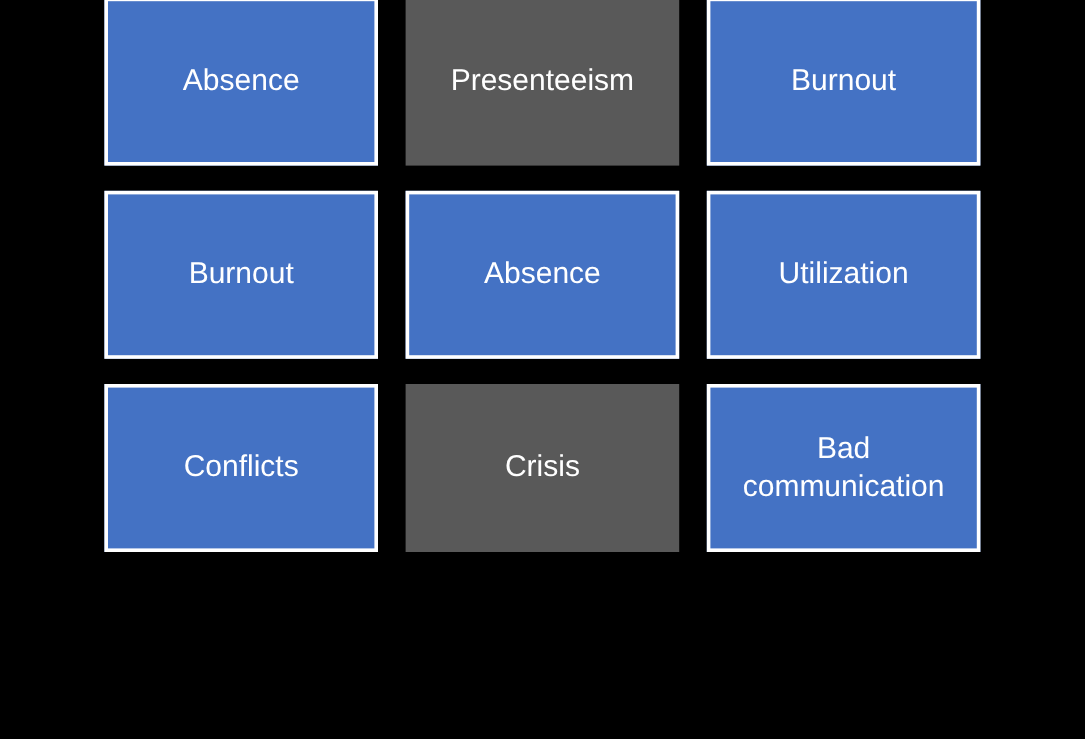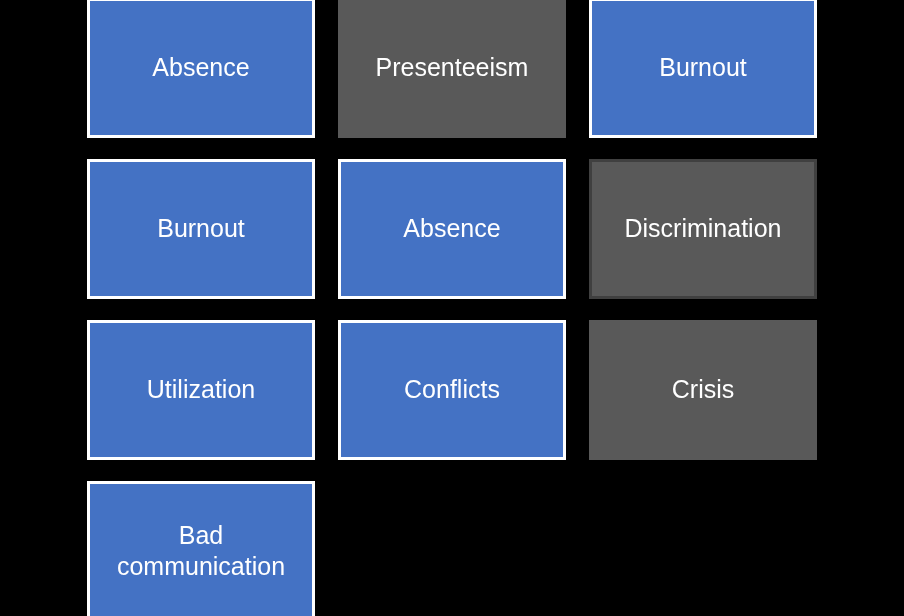--- a/index.html
+++ b/index.html
@@ -53,20 +53,19 @@
 </head>
 <body>
 
 <div class="canvas">
   <div class="grid">
     <div class="cell v-blue">Absence</div>
     <div class="cell v-gray">Presenteeism</div>
     <div class="cell v-blue">Burnout</div>
     <div class="cell v-blue">Burnout</div>
     <div class="cell v-blue">Absence</div>
-    <div class="cell v-gray-bordered">Discrimination</div>
     <div class="cell v-blue">Utilization</div>
     <div class="cell v-blue">Conflicts</div>
     <div class="cell v-gray">Crisis</div>
     <div class="cell v-blue">Bad
 communication</div>
   </div>
 </div>
 
 </body></html>

